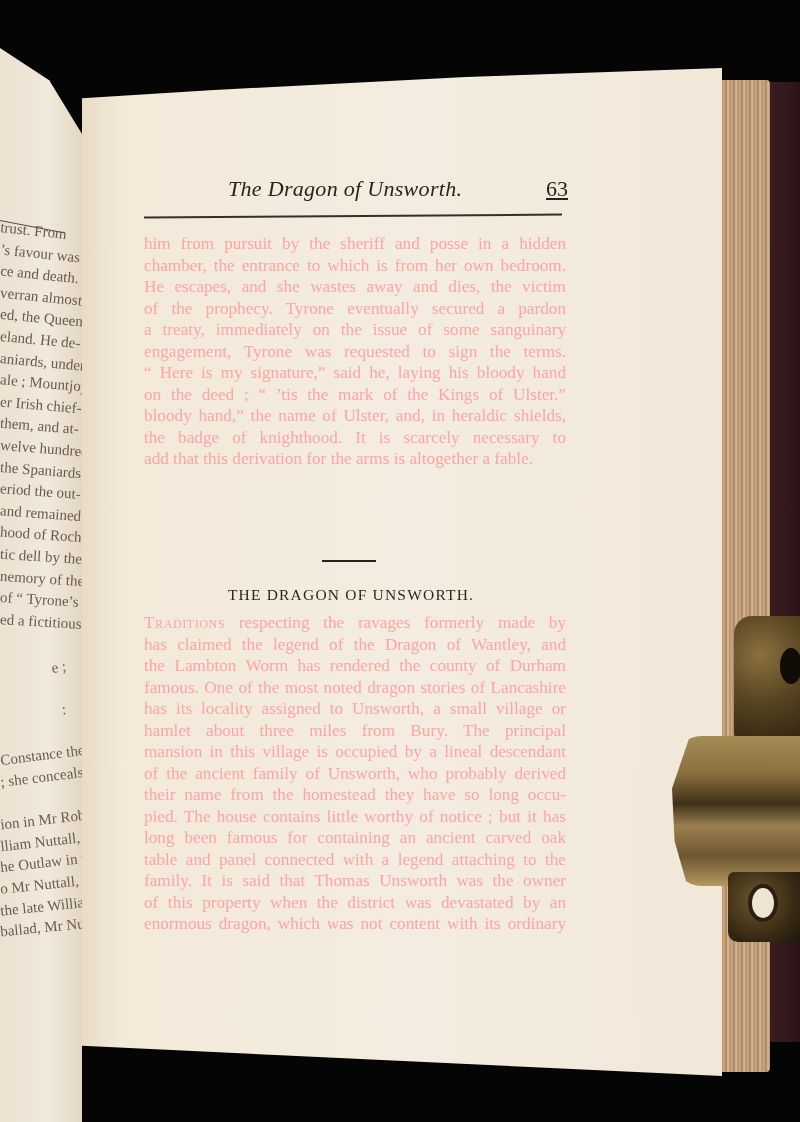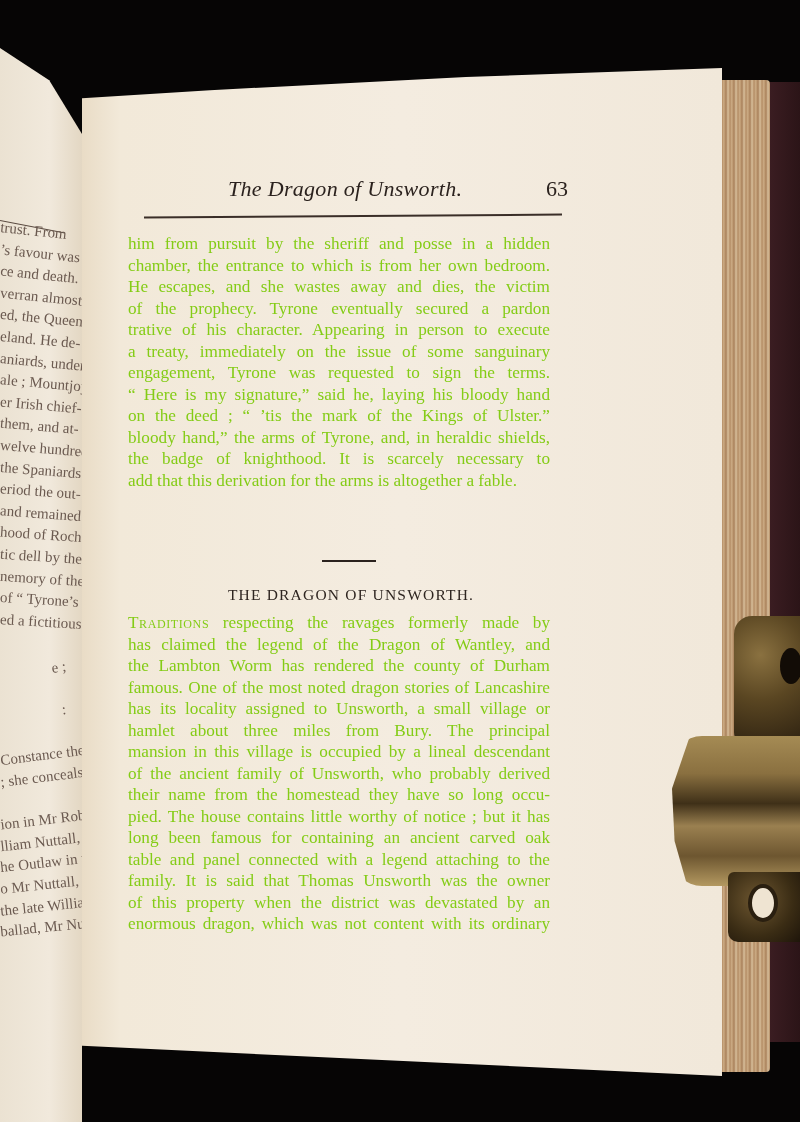--- a/index.html
+++ b/index.html
@@ -41,27 +41,27 @@
     position:absolute; left:0; white-space:nowrap; color:#6b5a50;
     font-size:15px; transform-origin:right; text-align:right; width:66px;
   }
   
   .running-head {
     position:absolute; left:228px; top:176px; width:340px;
     display:flex; justify-content:space-between; align-items:baseline;
     color:#2b221e;
   }
   .running-title { font-style:italic; font-size:22px; letter-spacing:0.3px; }
-  .page-number { font-size:22px; }
+  .page-number { font-size:22px;text-decoration:underline; }
   .head-rule {
     position:absolute; left:144px; top:215px; width:418px; height:1.5px;
     background:#3a2e28; transform:rotate(-0.4deg);
   }
   .body-text {
-    position:absolute; left:128px; width:422px; color:#84cc16;
+    position:absolute; left:144px; width:422px; color:#fca5a5;
     font-size:17.2px; line-height:21.5px; text-align:justify;
   }
   .body-text .line { display:block; text-align:justify; text-align-last:justify; white-space:nowrap; }
   .body-text .line.last { text-align-last:left; }
   .section-rule {
     position:absolute; left:322px; top:560px; width:54px; height:2px; background:#2b221e;
   }
   .section-title {
     position:absolute; left:144px; top:586px; width:414px; text-align:center;
     font-size:15.5px; letter-spacing:1.2px; color:#2e2520;
@@ -144,26 +144,25 @@
   <span class="running-title">The Dragon of Unsworth.</span>
   <span class="page-number">63</span>
 </div>
 <div class="head-rule"></div>
 
 <div class="body-text" style="top:233px;">
   <span class="line">him from pursuit by the sheriff and posse in a hidden</span>
   <span class="line">chamber, the entrance to which is from her own bedroom.</span>
   <span class="line">He escapes, and she wastes away and dies, the victim</span>
   <span class="line">of the prophecy.  Tyrone eventually secured a pardon</span>
-  <span class="line">trative of his character.  Appearing in person to execute</span>
   <span class="line">a treaty, immediately on the issue of some sanguinary</span>
   <span class="line">engagement, Tyrone was requested to sign the terms.</span>
   <span class="line">“ Here is my signature,” said he, laying his bloody hand</span>
   <span class="line">on the deed ; “ ’tis the mark of the Kings of Ulster.”</span>
-  <span class="line">bloody hand,” the arms of Tyrone, and, in heraldic shields,</span>
+  <span class="line">bloody hand,” the name of Ulster, and, in heraldic shields,</span>
   <span class="line">the badge of knighthood.  It is scarcely necessary to</span>
   <span class="line last">add that this derivation for the arms is altogether a fable.</span>
 </div>
 
 <div class="section-rule"></div>
 <div class="section-title">THE DRAGON OF UNSWORTH.</div>
 
 <div class="body-text" style="top:612px;">
   <span class="line"><span class="smallcaps">Traditions</span><span> respecting the ravages formerly made by</span></span>
   <span class="line">has claimed the legend of the Dragon of Wantley, and</span>

